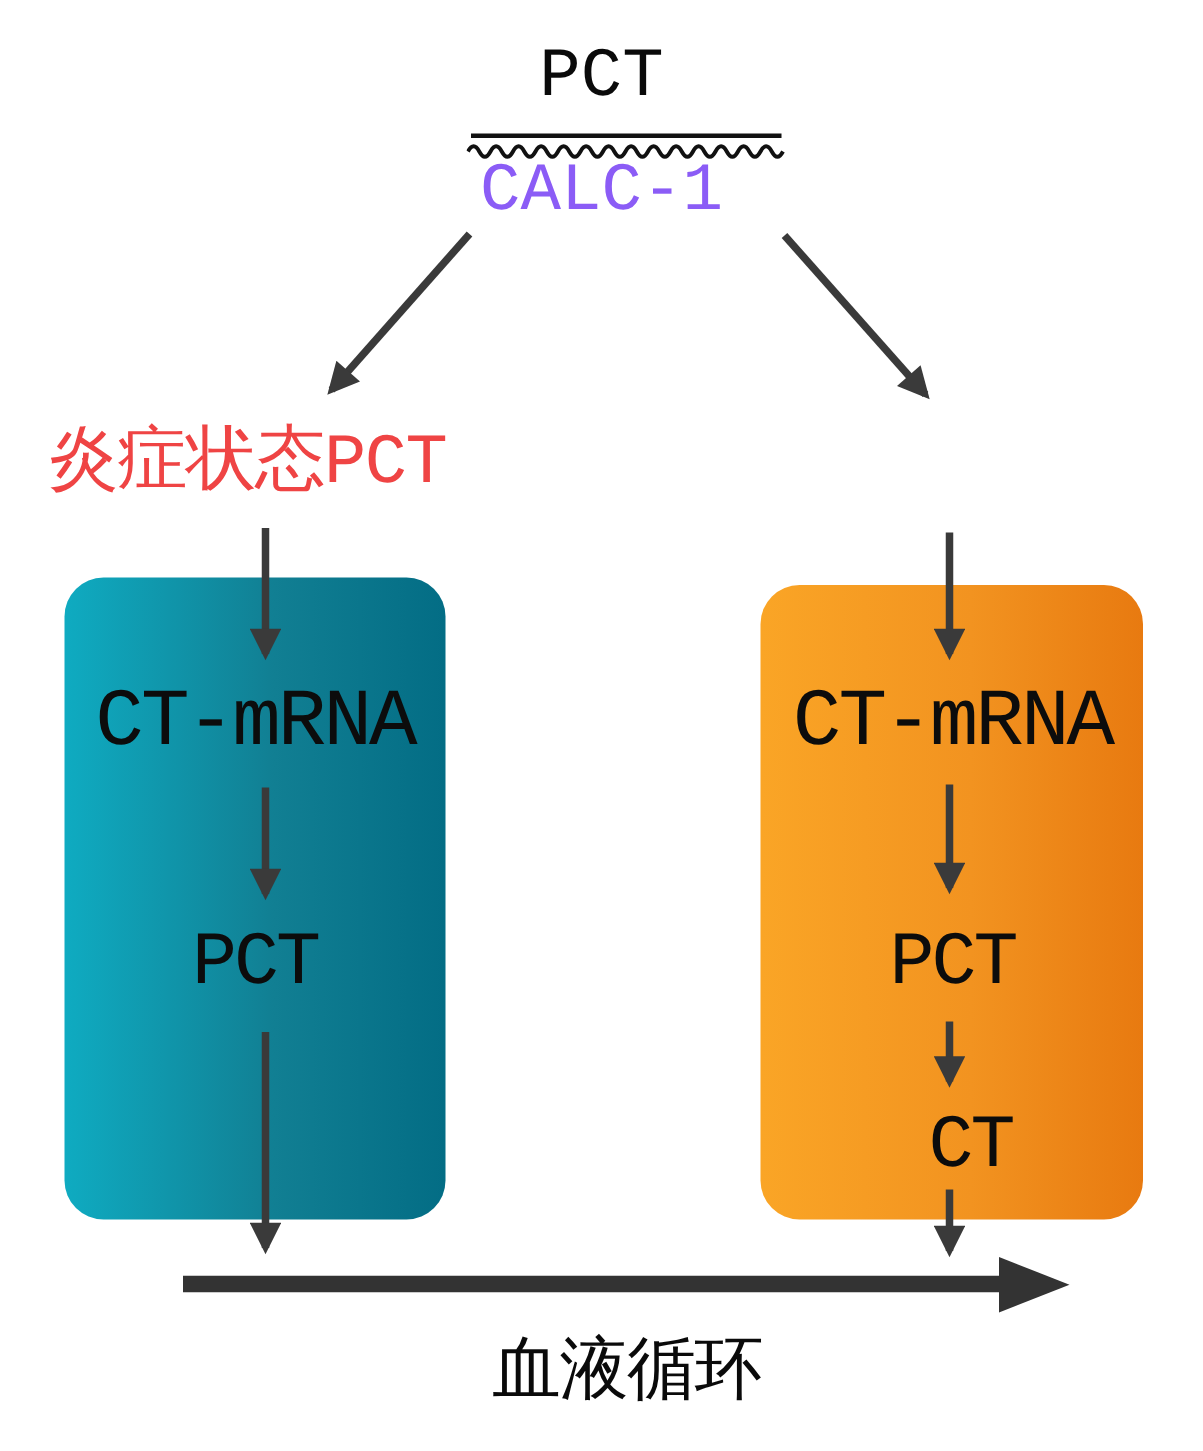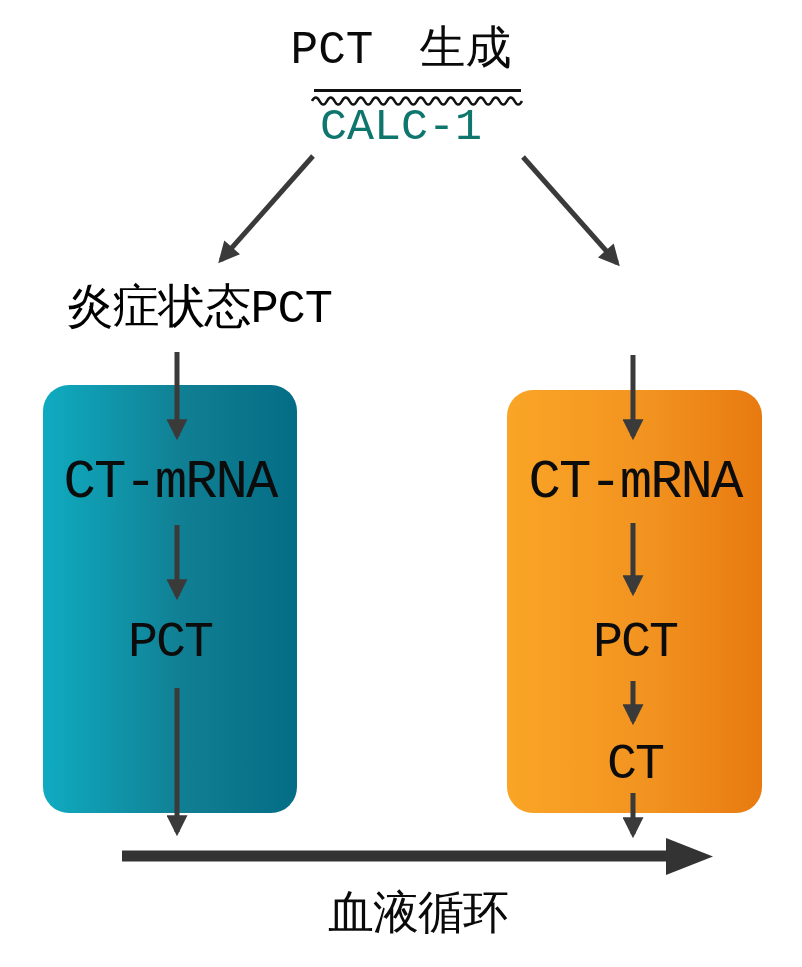--- a/index.html
+++ b/index.html
@@ -26,27 +26,27 @@
     font-size: 46px; line-height: 1.1; color: #0a0a0a;
     font-weight: 500;
   }
   .title-underline {
     left: 314px; top: 89px; width: 207px; height: 3px;
     background: #111;
   }
   .title-wavy { left: 311px; top: 93px; }
   .gene-name {
     left: 0; top: 103px; width: 802px;
-    text-align: center; font-size: 45px; line-height: 1.1; color: #0f766e;
+    text-align: center; font-size: 45px; line-height: 1.1; color: #8b5cf6;
   }
 
   
   .branch-label {
-    top: 283px; width: 300px; text-align: right;
-    font-size: 47px; line-height: 1.15; color: #000000;
+    top: 283px; width: 300px; text-align: left;
+    font-size: 47px; line-height: 1.15; color: #ef4444;
     letter-spacing: -1px; white-space: nowrap;
   }
   .branch-label.left  { left: 32px; }
   .branch-label.right { left: 492px; }
 
   
   .state-box {
     border-radius: 26px;
   }
   .state-box.teal {
@@ -80,39 +80,38 @@
     pointer-events: none;
   }
 </style>
 </head>
 <body>
 
 <div id="canvas">
 
   <div class="abs title-row">
     <span>PCT</span>
-    <span>生成</span>
   </div>
   <div class="abs title-underline"></div>
   <svg class="abs title-wavy" width="213" height="14" viewBox="0 0 213 14">
     <path d="M1 8 Q4.75 1 8.5 8 T16 8 T23.5 8 T31 8 T38.5 8 T46 8 T53.5 8 T61 8 T68.5 8 T76 8 T83.5 8 T91 8 T98.5 8 T106 8 T113.5 8 T121 8 T128.5 8 T136 8 T143.5 8 T151 8 T158.5 8 T166 8 T173.5 8 T181 8 T188.5 8 T196 8 T203.5 8 T211 8" fill="none" stroke="#111" stroke-width="2.6"></path>
   </svg>
   <div class="abs gene-name">CALC-1</div>
 
   <div class="abs branch-label left">炎症状态PCT</div>
 
   <div class="abs state-box teal"></div>
   <div class="abs state-box orange"></div>
 
   <div class="abs step-text col-left" style="top:456px;">CT-mRNA</div>
   <div class="abs step-text small col-left" style="top:618px;">PCT</div>
 
   <div class="abs step-text col-right" style="top:456px;">CT-mRNA</div>
   <div class="abs step-text small col-right" style="top:618px;">PCT</div>
-  <div class="abs step-text small col-right" style="top:740px;">CT</div>
+  <div class="abs step-text small col-right" style="top:740px;padding-left:12px;">CT</div>
 
   <svg class="overlay" width="802" height="967" viewBox="0 0 802 967">
     <defs>
       <marker id="ah" viewBox="0 0 10 10" refX="8" refY="5" markerWidth="5.2" markerHeight="4.2" orient="auto-start-reverse">
         <path d="M0 0 L10 5 L0 10 z" fill="#3a3a3a"></path>
       </marker>
     </defs>
 
     <path d="M313 156 L221 260" stroke="#3a3a3a" stroke-width="5" fill="none" marker-end="url(#ah)"></path>
     <path d="M523 157 L617 263" stroke="#3a3a3a" stroke-width="5" fill="none" marker-end="url(#ah)"></path>

